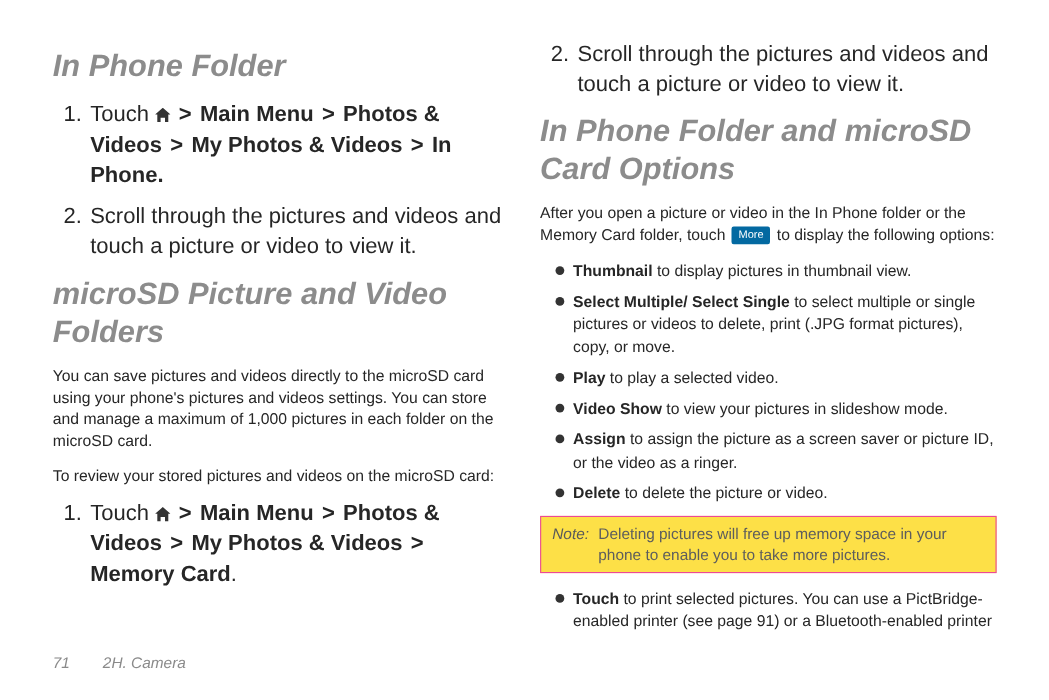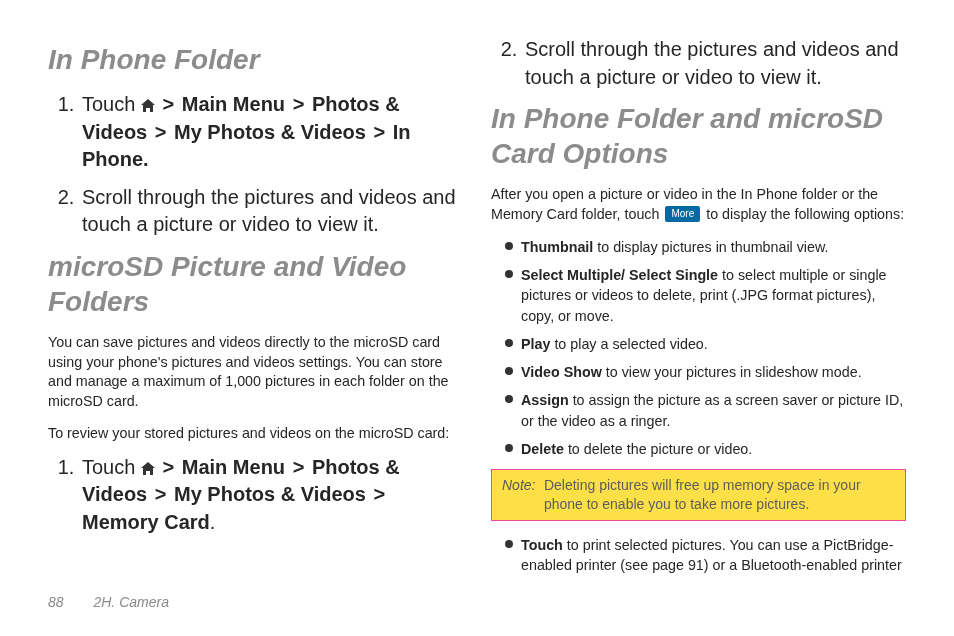--- a/index.html
+++ b/index.html
@@ -196,15 +196,15 @@
     <span class="note-body">Deleting pictures will free up memory space in your phone to enable you to take more pictures.</span>
   </div>
 
   <ul class="bul">
     <li><span class="bold">Touch</span><span> to print selected pictures. You can use a PictBridge-enabled printer (see page 91) or a Bluetooth-enabled printer (see page 92).</span></li>
   </ul>
 
 </div>
 
 <div class="footer">
-  <span class="pnum">88</span>
+  <span class="pnum">71</span>
   <span>2H. Camera</span>
 </div>
 
 </body></html>

